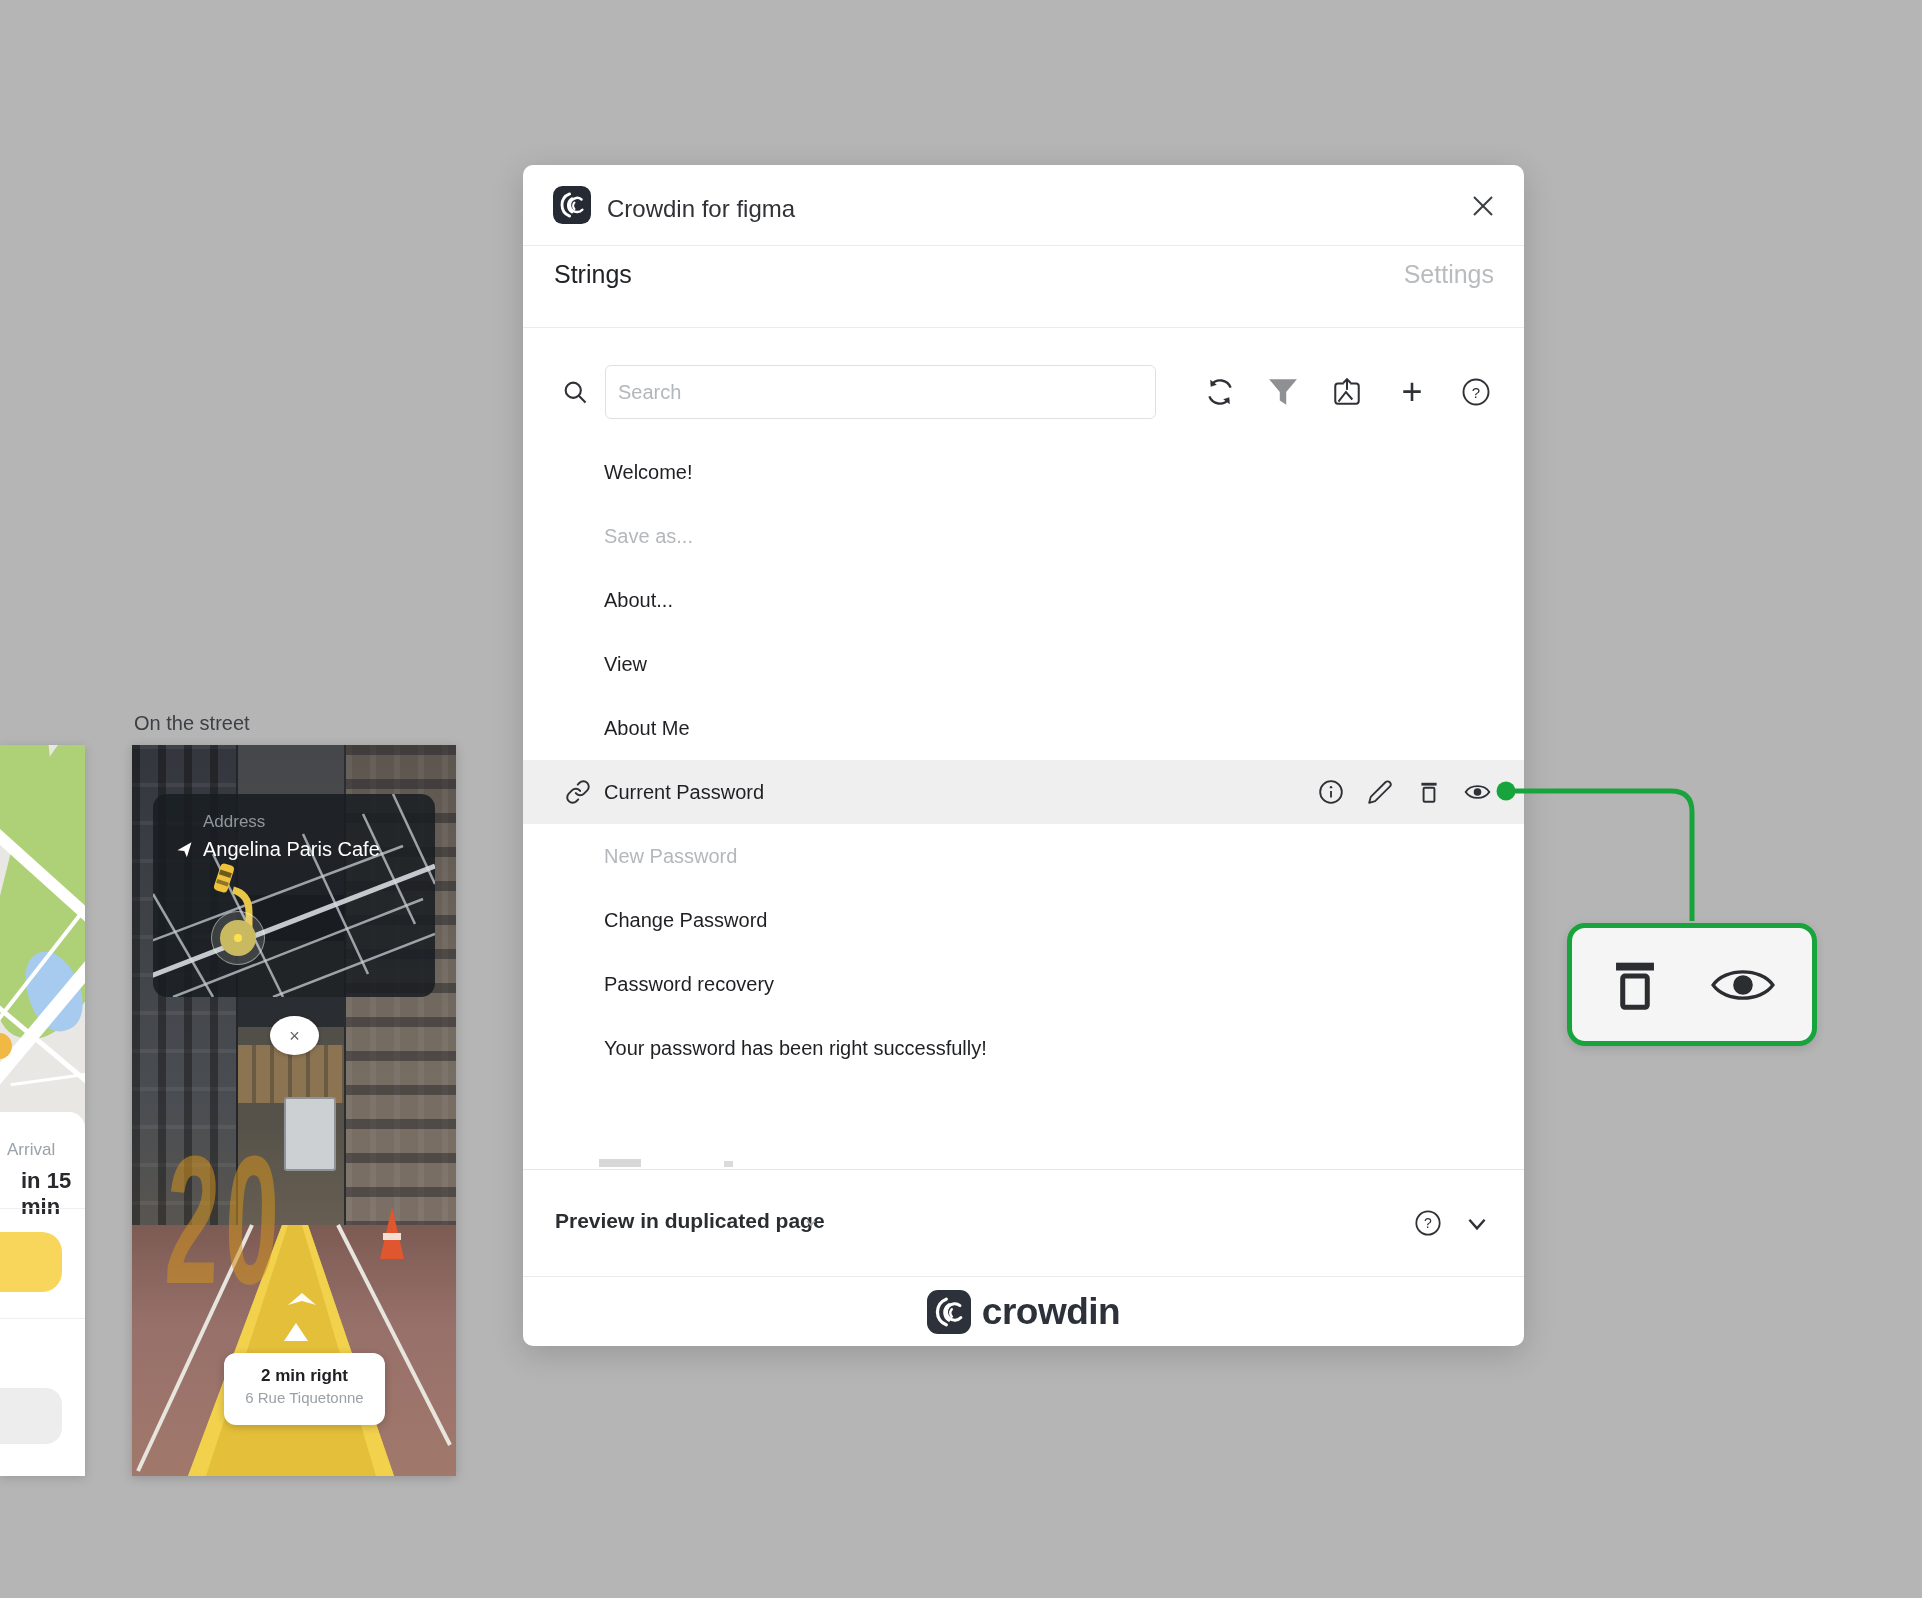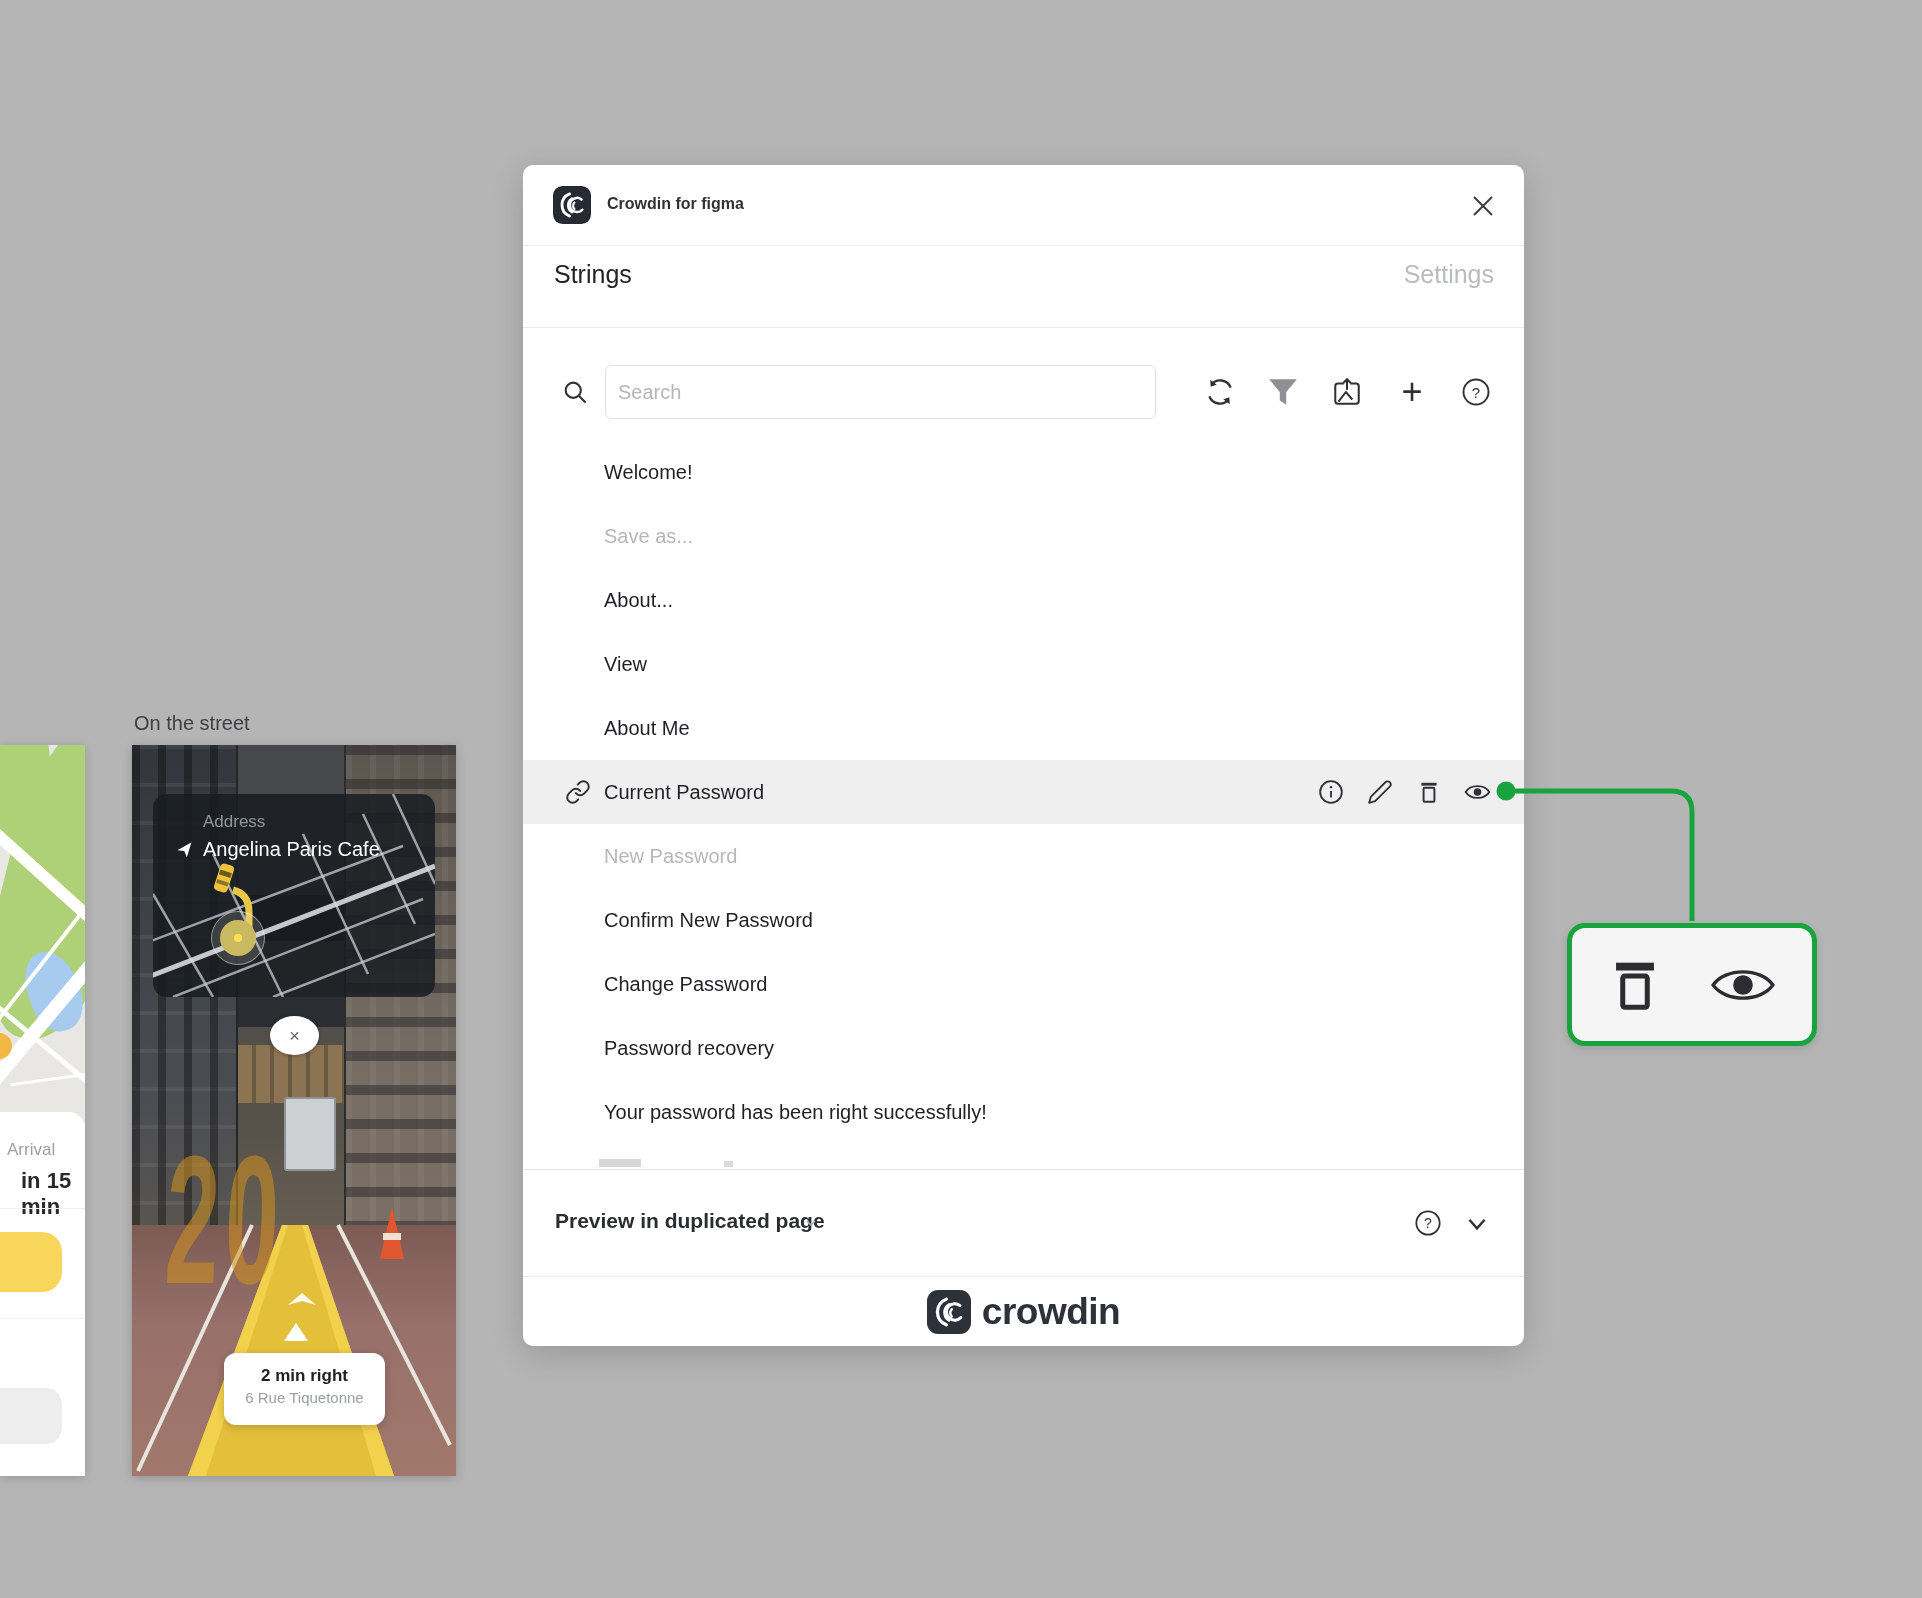--- a/index.html
+++ b/index.html
@@ -77,21 +77,21 @@
   .mini-car:after  { content:""; position:absolute; left:1px; top:17px; width:12px; height:4px; background:#8a7628; }
   .ring-outer{ position:absolute; left:58px; top:117px; width:54px; height:54px; border-radius:50%;
                background:rgba(245,245,235,.15); border:1px solid rgba(255,255,255,.45); }
   .ring-mid  { position:absolute; left:8px; top:8px; width:36px; height:36px; border-radius:50%; background:#c9ba62; }
   .ring-dot  { position:absolute; left:14px; top:14px; width:8px; height:8px; border-radius:50%; background:#ffe14f; }
 
   
   .modal { left:523px; top:165px; width:1001px; height:1181px; background:#ffffff; border-radius:10px;
            box-shadow:0 8px 32px rgba(0,0,0,.16); }
   .hdr-logo { position:absolute; left:30px; top:21px; }
-  .hdr-title{ position:absolute; left:84px; top:30px; font-size:16px; font-weight:bold; color:#303236; }
+  .hdr-title{ position:absolute; left:84px; top:30px; font-size:24px; font-weight:normal; color:#303236; }
   .hdr-close{ position:absolute; left:947px; top:28px; width:26px; height:26px; cursor:pointer; }
   .divider  { position:absolute; left:0; width:1001px; height:1px; background:#ebebeb; }
   .tab-strings  { position:absolute; left:31px; top:95px; font-size:25px; font-weight:500; color:#212327; }
   .tab-settings { position:absolute; right:30px; top:95px; font-size:25px; font-weight:500; color:#b9bcbf; }
   .search-icon  { position:absolute; left:38px; top:213px; }
   .search-input { position:absolute; left:82px; top:200px; width:551px; height:54px;
                   border:1px solid #e0e0e0; border-radius:6px; font-size:20px; color:#333;
                   padding:0 12px; outline:none; font-family:"Liberation Sans", sans-serif; }
   .search-input::placeholder { color:#b3b6bb; }
   .tool-btn { position:absolute; top:211px; width:32px; height:32px; display:flex; align-items:center; justify-content:center; cursor:pointer; }
@@ -316,23 +316,20 @@
             <circle cx="12" cy="12" r="3.4" fill="#2f3136"></circle>
           </svg>
         </span>
       </div>
     </div>
 
     <div class="row muted">
         <span>New Password</span>
       </div>
     <div class="row">
-        <span>Confirm New Password</span>
-      </div>
-    <div class="row">
         <span>Change Password</span>
       </div>
     <div class="row">
         <span>Password recovery</span>
       </div>
     <div class="row">
         <span>Your password has been right successfully!</span>
       </div>
   </div>
 

